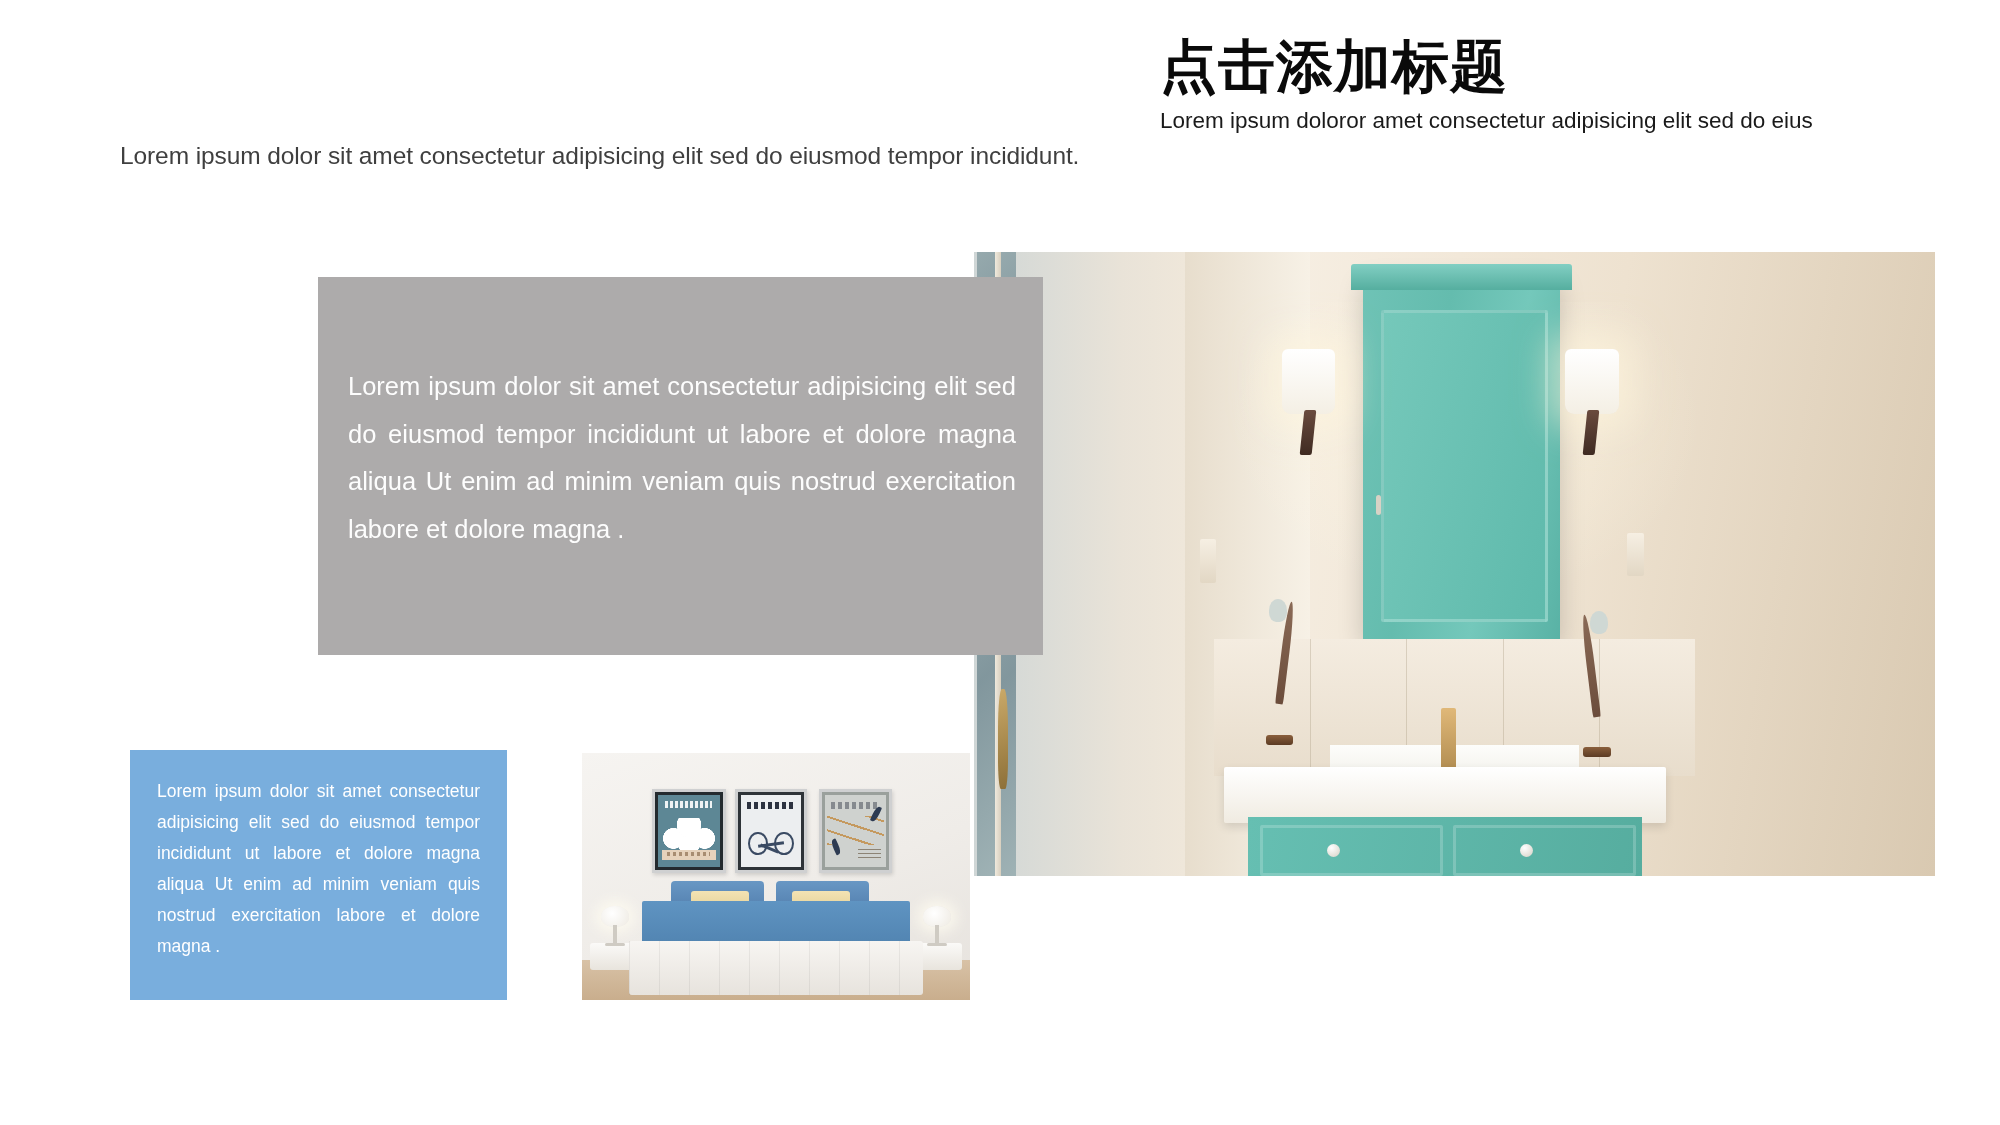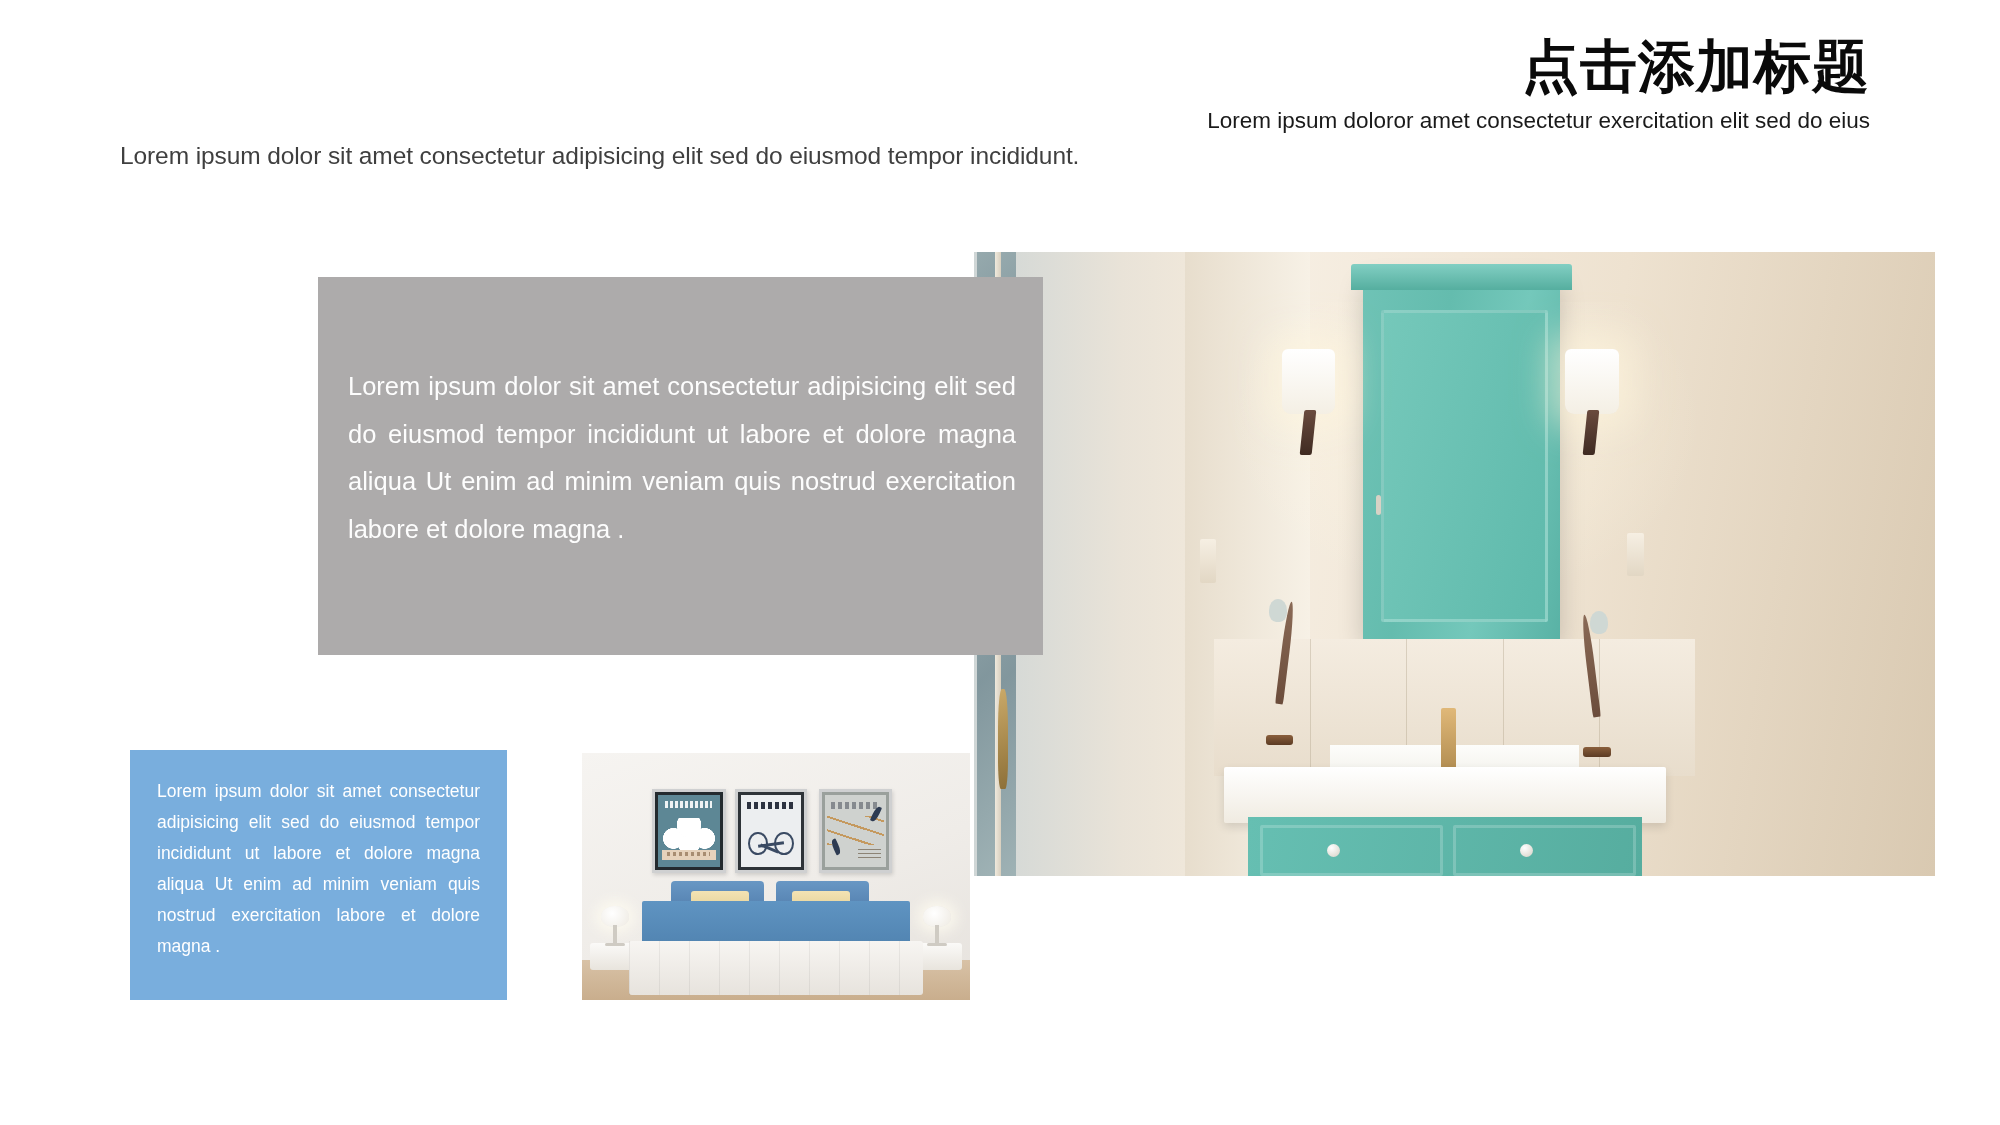--- a/index.html
+++ b/index.html
@@ -12,22 +12,21 @@
   }
   .slide{position:absolute;inset:0;background:#fff;}
 
   
   .hdr-left{
     position:absolute;left:120px;top:141px;width:1110px;
     font-size:24.5px;line-height:1.25;color:#3f3f3f;
     letter-spacing:-0.1px;white-space:nowrap;
   }
   .hdr-right{
-    position:absolute;right:130px;top:36px;width:700px;
-    text-align:right;
+    position:absolute;right:140px;top:36px;width:700px;
   }
   .hdr-title{
     font-size:57px;line-height:1.08;color:#0a0a0a;
     font-weight:700;letter-spacing:1px;margin:0;
   }
   .hdr-sub{
     font-size:22.5px;line-height:1.33;color:#1a1a1a;margin-top:8px;
   }
 
   
@@ -297,21 +296,21 @@
 </style>
 </head>
 <body>
 
 <div class="slide">
 
   <div class="hdr-left">Lorem ipsum dolor sit amet consectetur adipisicing elit sed do eiusmod tempor incididunt.</div>
 
   <div class="hdr-right">
     <h1 class="hdr-title">点击添加标题</h1>
-    <div class="hdr-sub">Lorem ipsum doloror amet consectetur exercitation elit sed do eius</div>
+    <div class="hdr-sub">Lorem ipsum doloror amet consectetur adipisicing elit sed do eius</div>
   </div>
 
   <div class="photo-bath">
     <div class="bath-wall-right"></div>
     <div class="bath-wall-left"></div>
 
     <div class="bath-doorframe">
       <div class="bath-glass g1"></div>
       <div class="bath-glass g2"></div>
       <div class="bath-glass g3"></div>

